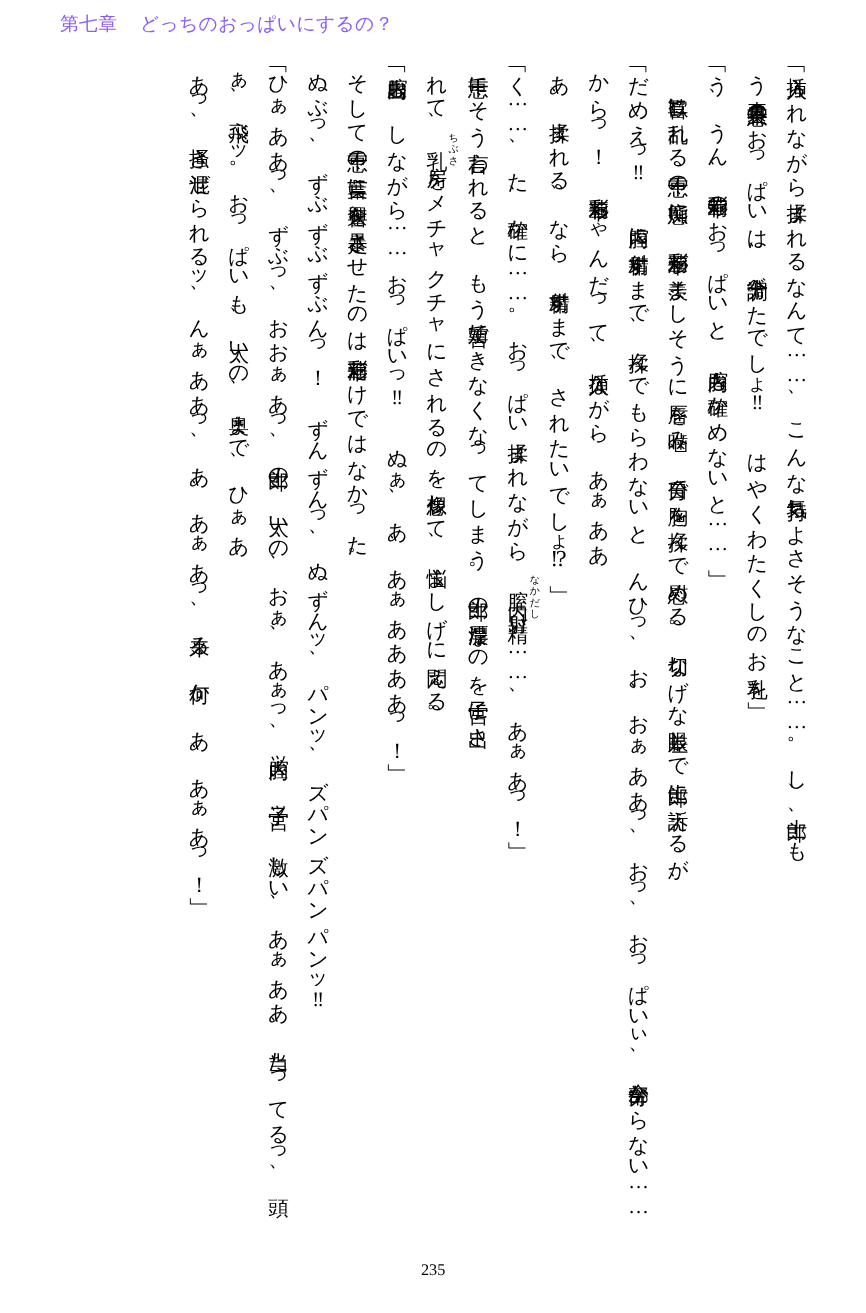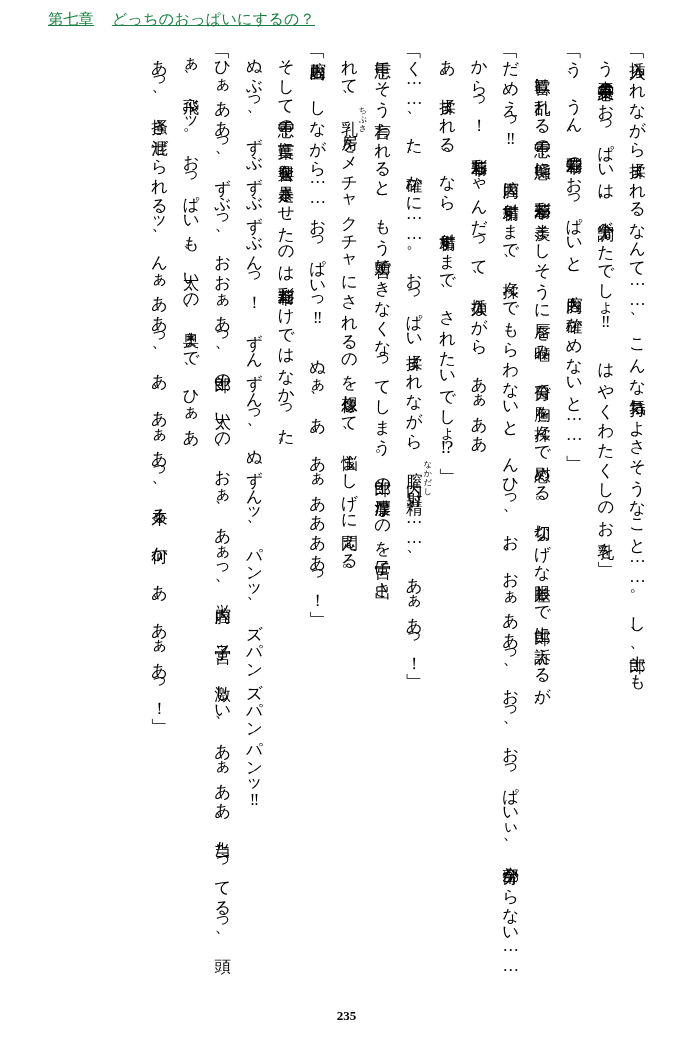--- a/index.html
+++ b/index.html
@@ -25,22 +25,21 @@
 
   
   .chapter-header {
     position: absolute;
     top: 10px;
     left: 48px;
     right: 40px;
     font-size: 15px;
     letter-spacing: 0.02em;
     white-space: nowrap;
-    color: #15803d;
-    text-decoration: underline;
+    color: #8b5cf6;
   }
   .chapter-header .chapter-no {
     margin-right: 18px;
   }
 
   
   .body-area {
     position: absolute;
     top: 48px;
     left: 40px;
@@ -83,21 +82,20 @@
   
   .page-number {
     position: absolute;
     bottom: 26px;
     left: 0;
     width: 693px;
     text-align: center;
     font-size: 13px;
     font-family: "Liberation Serif", "DejaVu Serif", serif;
     color: #000;
-    font-weight: bold;
   }
 </style>
 </head>
 <body>
 
 <div class="page">
 
   <div class="chapter-header">
     <span class="chapter-no">第七章</span><span>どっちのおっぱいにするの？</span>
   </div>

